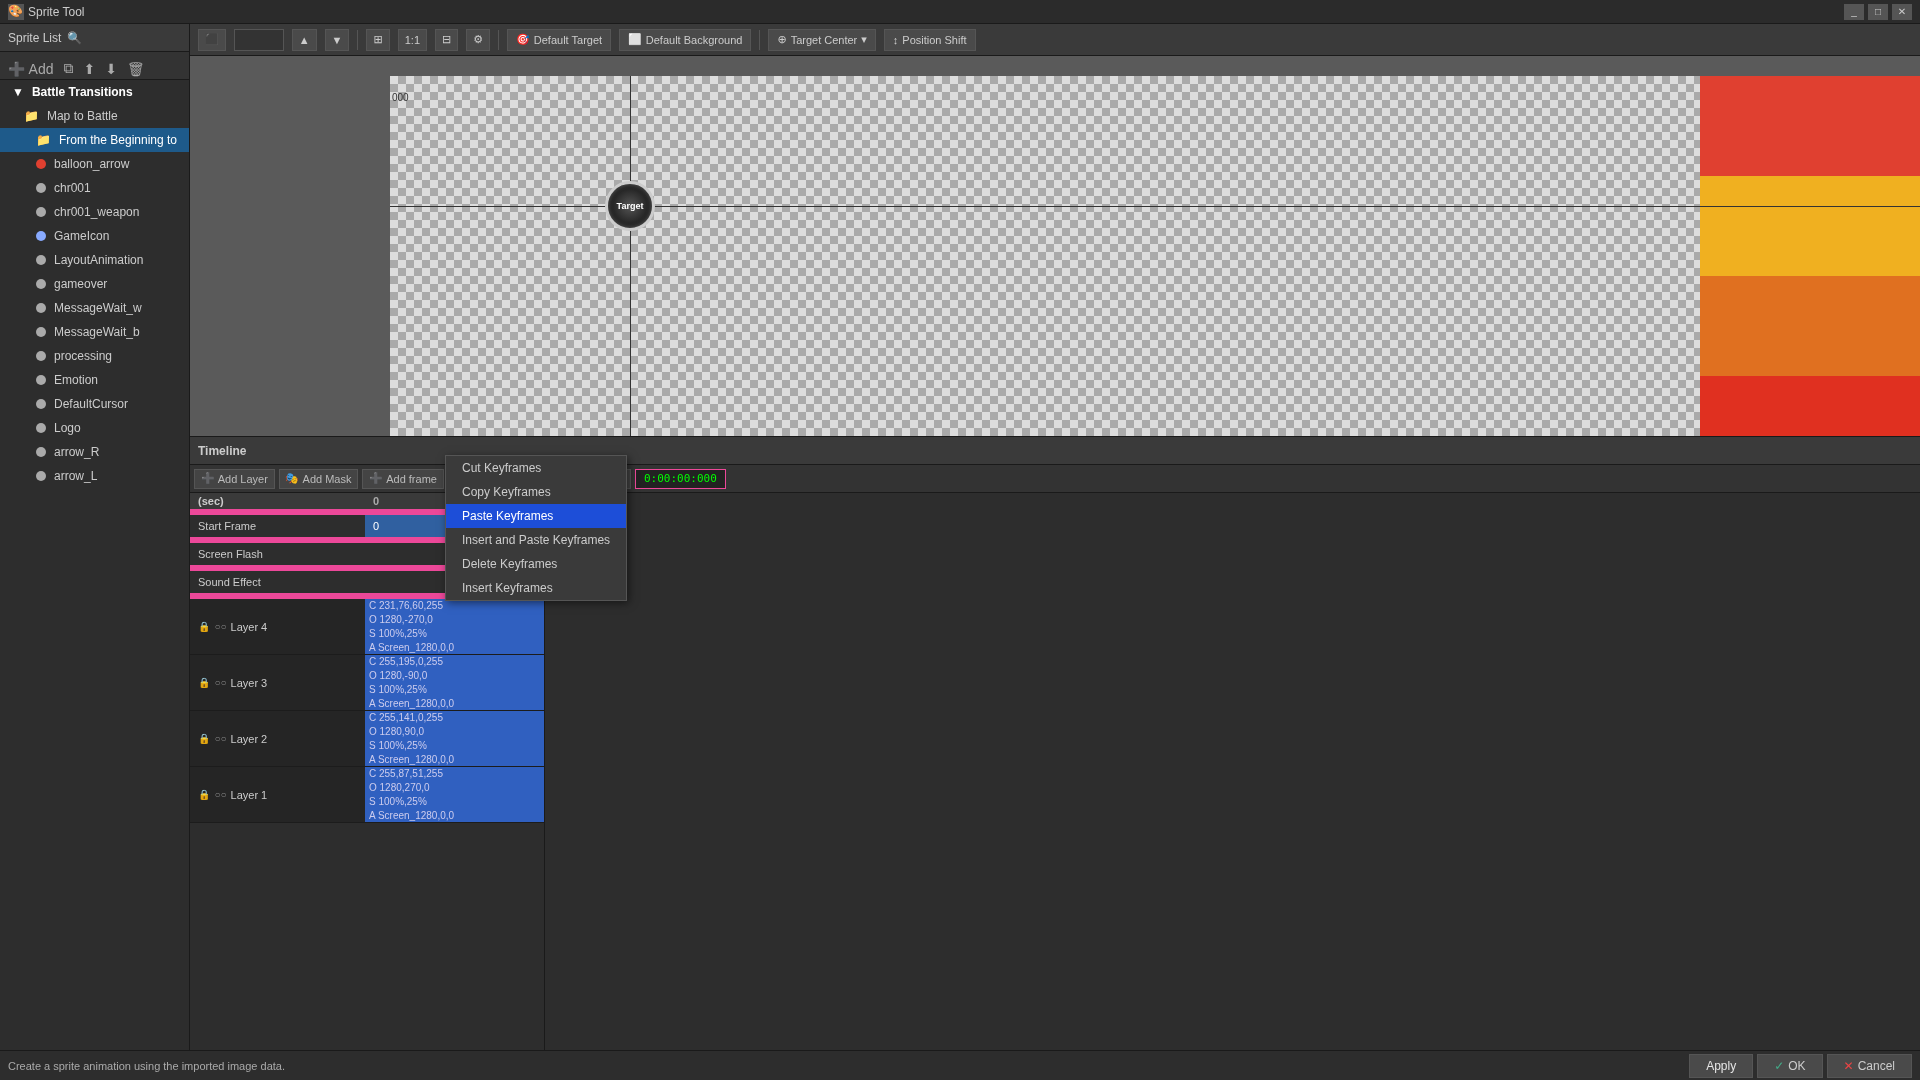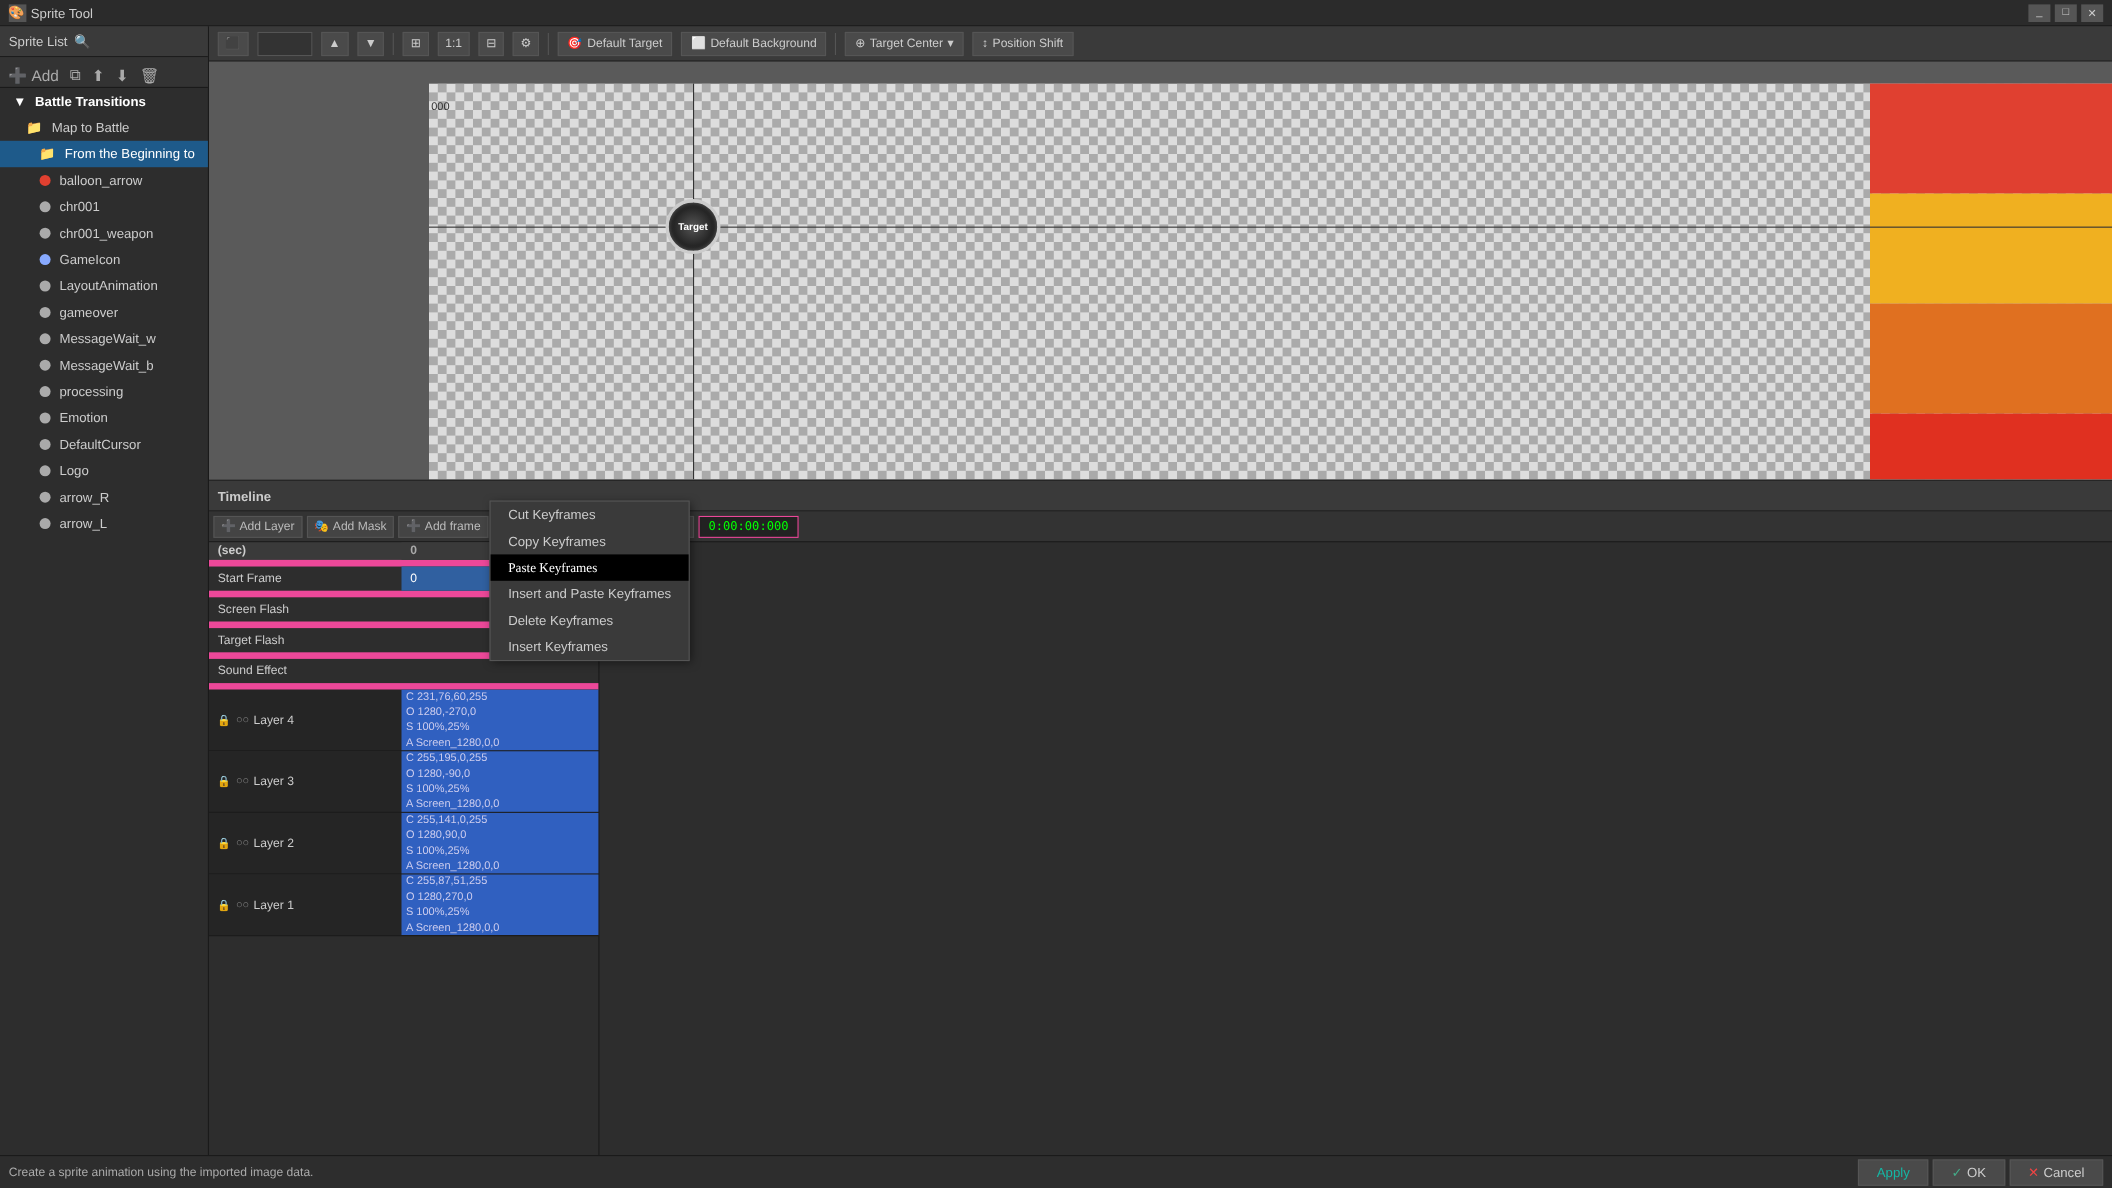--- a/index.html
+++ b/index.html
@@ -95,32 +95,32 @@
     #context-menu { 
       position: absolute; top: 455px; left: 445px; 
       background: #3a3a3a; border: 1px solid #555; 
       box-shadow: 2px 2px 8px rgba(0,0,0,0.5);
       z-index: 100; min-width: 170px;
     }
     .ctx-item { 
       height: 24px; display: flex; align-items: center; padding: 0 16px;
       font-size: 12px; color: #ccc; cursor: pointer;
     }
-    .ctx-item.active { background: #000000; color: #fff; font-family: Liberation Serif, serif; }
+    .ctx-item.active { background: #1d4ed8; color: #fff; }
 
     
     #bottom-bar { 
       position: fixed; bottom: 0; left: 0; right: 0; height: 30px; 
       background: #2d2d2d; border-top: 1px solid #1a1a1a;
       display: flex; align-items: center; padding: 0 8px; justify-content: space-between;
     }
     #status-text { font-size: 11px; color: #aaa; }
     #bottom-buttons { display: flex; gap: 4px; }
     .bottom-btn { padding: 2px 16px; font-size: 12px; height: 24px; cursor: pointer; border: 1px solid #555; display: flex; align-items: center; gap: 4px; }
-    .btn-apply { background: #4a4a4a; color: #14b8a6; }
+    .btn-apply { background: #4a4a4a; color: #e5e5e5; }
     .btn-ok { background: #4a4a4a; color: #ccc; }
     .btn-cancel { background: #4a4a4a; color: #ccc; }
   </style>
 </head>
 <body>
 
 <div id="title-bar">
   <span class="icon">🎨</span>
   <span class="title">Sprite Tool</span>
   <div class="controls">
@@ -332,26 +332,20 @@
           </div>
 
 
           <div class="tl-row">
             <div class="col-label">
               <span>Screen Flash</span>
             </div>
             <div class="col-value readonly"></div>
           </div>
 
-          <div class="tl-row">
-            <div class="col-label">
-              <span>Target Flash</span>
-            </div>
-            <div class="col-value readonly"></div>
-          </div>
 
           <div class="tl-row">
             <div class="col-label">
               <span>Sound Effect</span>
             </div>
             <div class="col-value readonly"></div>
           </div>
 
           <div id="layer-rows">
               <div class="tl-row layer-row">

